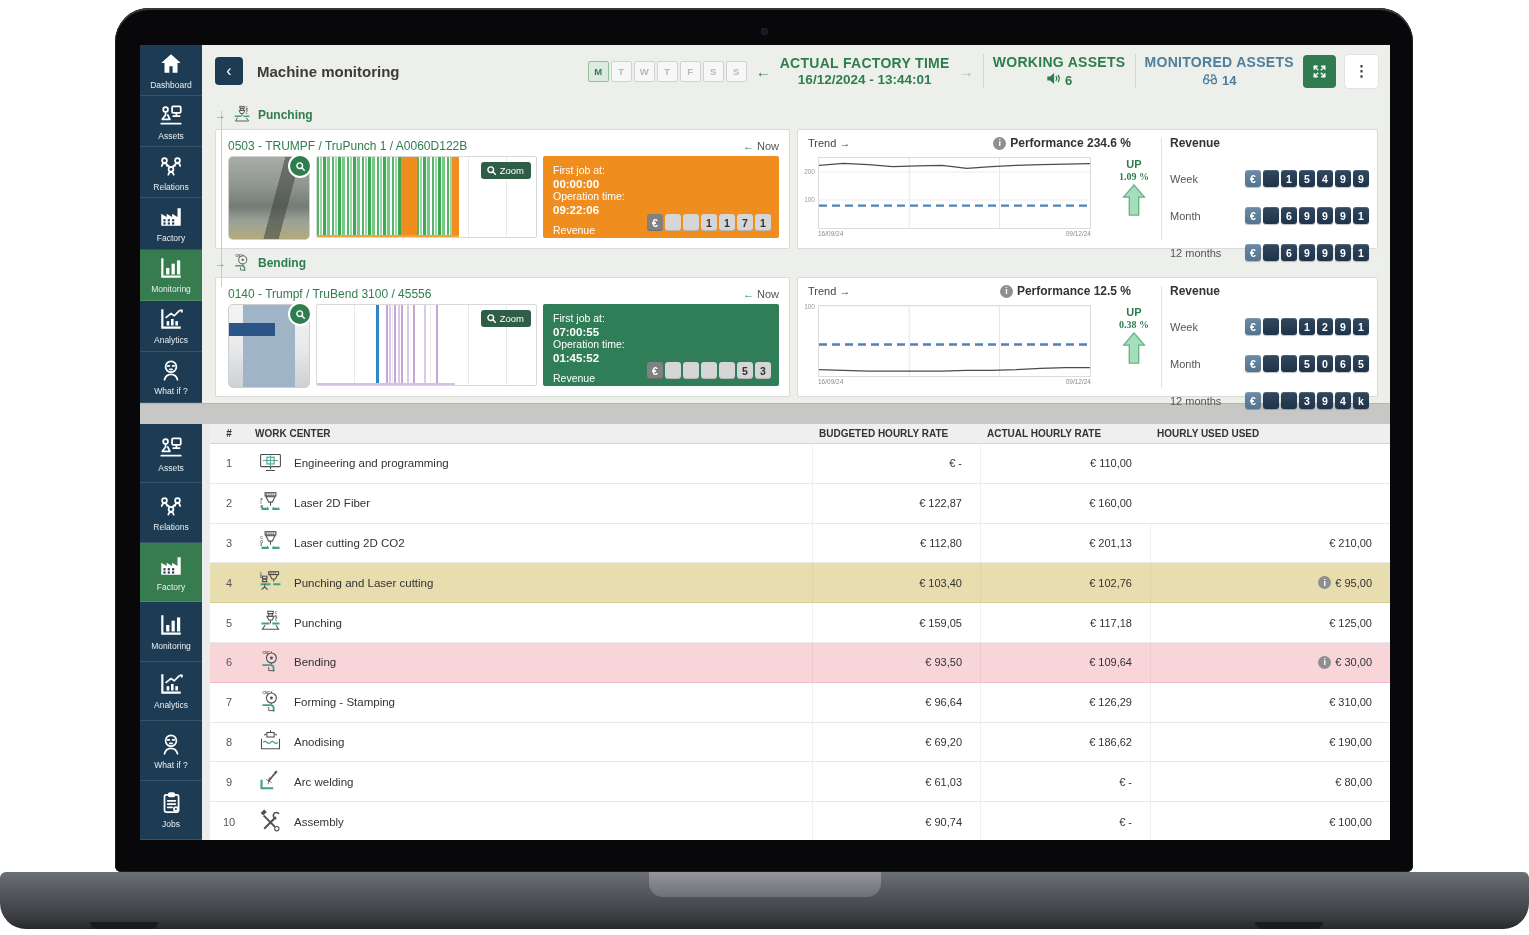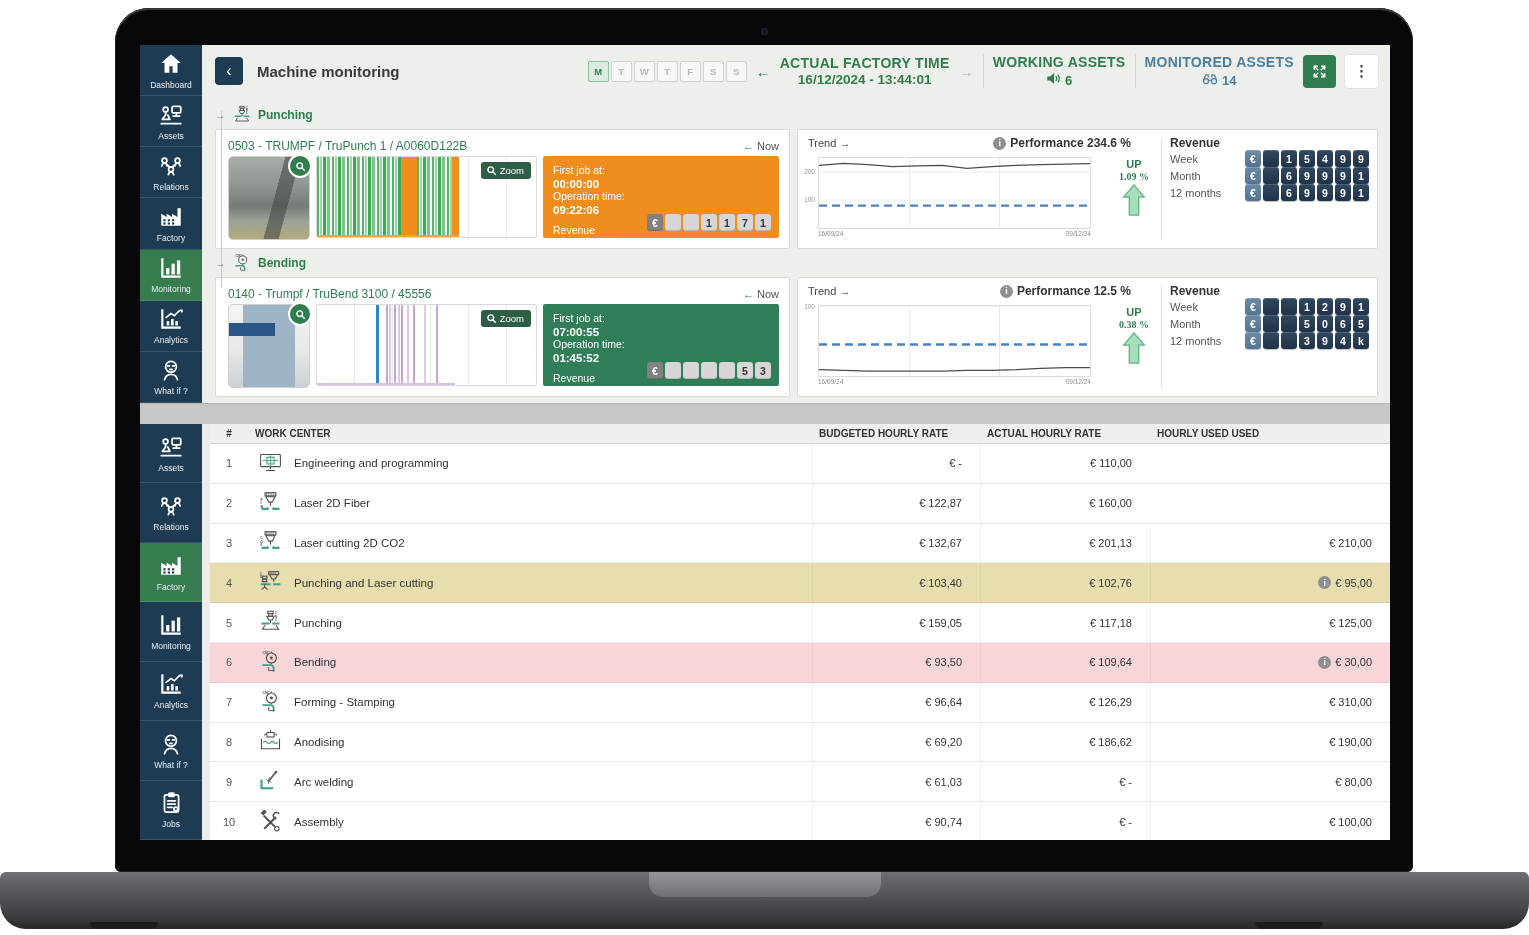--- a/index.html
+++ b/index.html
@@ -117,21 +117,21 @@
   .tr-chart{height:70px;border:1px solid #dcdcdc;background:#fff;}
   .tr-chart svg{display:block;width:100%;height:100%;}
   .ytick{position:absolute;left:-18px;font-size:6.5px;color:#999;width:15px;text-align:right;}
   .tr-x{display:flex;justify-content:space-between;font-size:6.5px;color:#8a8a8a;margin-top:1px;}
   .up-block{position:absolute;left:310px;top:28px;width:52px;text-align:center;}
   .up-dir{font-size:11px;font-weight:bold;color:#2f7d4e;}
   .up-pct{font-size:10px;font-weight:bold;color:#2f7d4e;margin:1px 0 2px;font-family:Liberation Serif, serif;}
   .tr-div{position:absolute;left:363px;top:8px;bottom:8px;width:1px;background:#e0e0e0;}
   .rev-panel{position:absolute;left:372px;top:6px;right:8px;}
   .rev-title{font-size:12px;font-weight:bold;color:#333;}
-  .rev-row{display:flex;align-items:center;justify-content:space-between;margin-top:0;}
+  .rev-row{display:flex;align-items:center;justify-content:space-between;margin-top:20px;}
   .rev-lbl{font-size:11px;color:#555;}
   .rev-tiles{display:flex;gap:2px;}
   
   .main-bottom{flex:1;background:#ececec;padding-left:8px;min-width:0;}
   .wc-table{background:#fff;width:100%;height:100%;box-sizing:border-box;}
   .t-head,.t-row{display:grid;grid-template-columns:38px 564px 168px 170px 1fr;align-items:center;}
   .t-head{height:19px;background:#efefef;border-bottom:1px solid #d5d5d5;font-size:10px;font-weight:bold;color:#333;}
   .t-head .c{padding-left:7px;}
   .t-head .c0{text-align:center;padding-left:0;}
   .t-row{height:38.8px;border-bottom:1px solid #e9e9e9;background:#fff;cursor:pointer;}
@@ -733,21 +733,21 @@
                     <path d="M15 13.5v4"></path>
                     <path d="M12 19l-2 2.5M18 19l2 2.5" stroke-width=".8"></path>
                     <path d="M5 21h8M17 21h8" stroke="#3fa08c" stroke-width="2.4"></path>
                     <text x="3.5" y="11" font-size="4" fill="#4f4f4f" stroke="none" font-weight="bold">C</text>
                     <text x="3.5" y="15" font-size="4" fill="#4f4f4f" stroke="none" font-weight="bold">O</text>
                     <text x="3.5" y="19" font-size="4" fill="#4f4f4f" stroke="none" font-weight="bold">2</text>
                   </svg>
                 </span>
       <span>Laser cutting 2D CO2</span>
     </div>
-    <div class="c-rate">€ 132,67</div>
+    <div class="c-rate">€ 112,80</div>
     <div class="c-rate">€ 201,13</div>
     <div class="c-rate">€ 210,00</div>
   </div>
   <div class="t-row warning">
     <div class="c-num">4</div>
     <div class="c-name">
       <span class="wc-ic">
                   <svg width="27" height="27" viewBox="0 0 30 30" fill="none" stroke="#4f4f4f" stroke-width="1.2">
                     <rect x="13" y="3" width="11" height="3.2"></rect>
                     <path d="M14.5 3v3.2M16.5 3v3.2M18.5 3v3.2M20.5 3v3.2" stroke-width=".7"></path>

